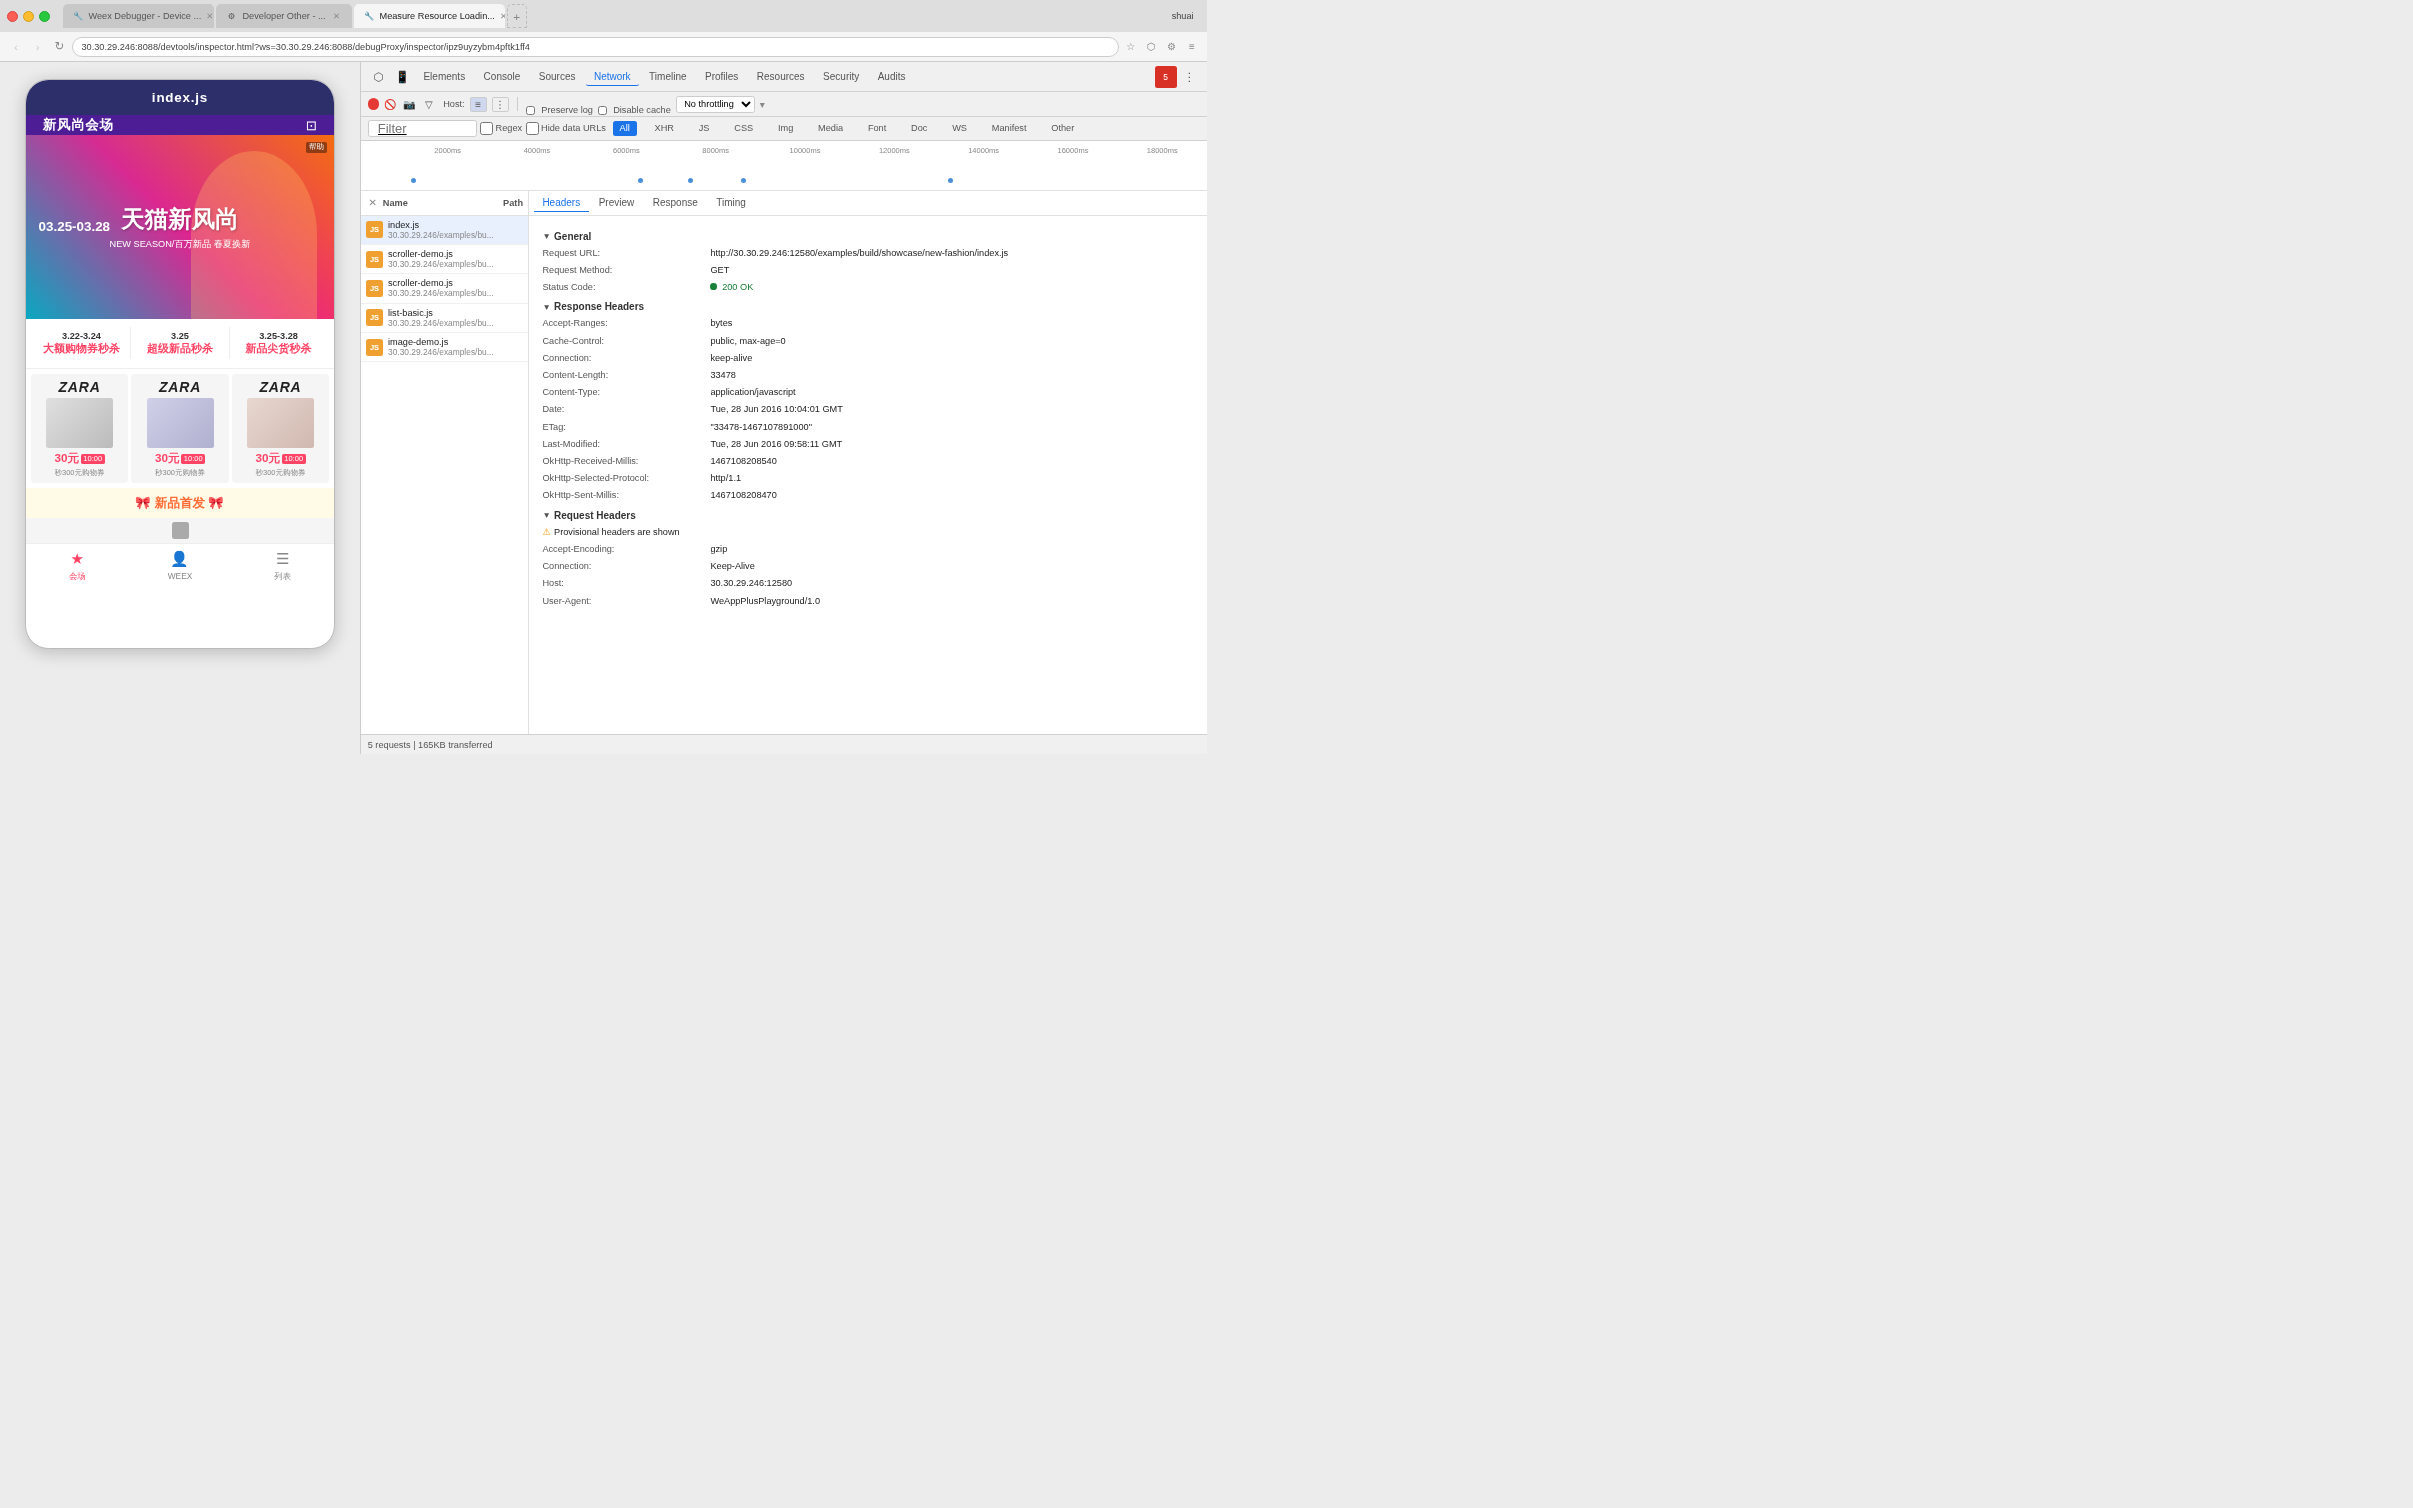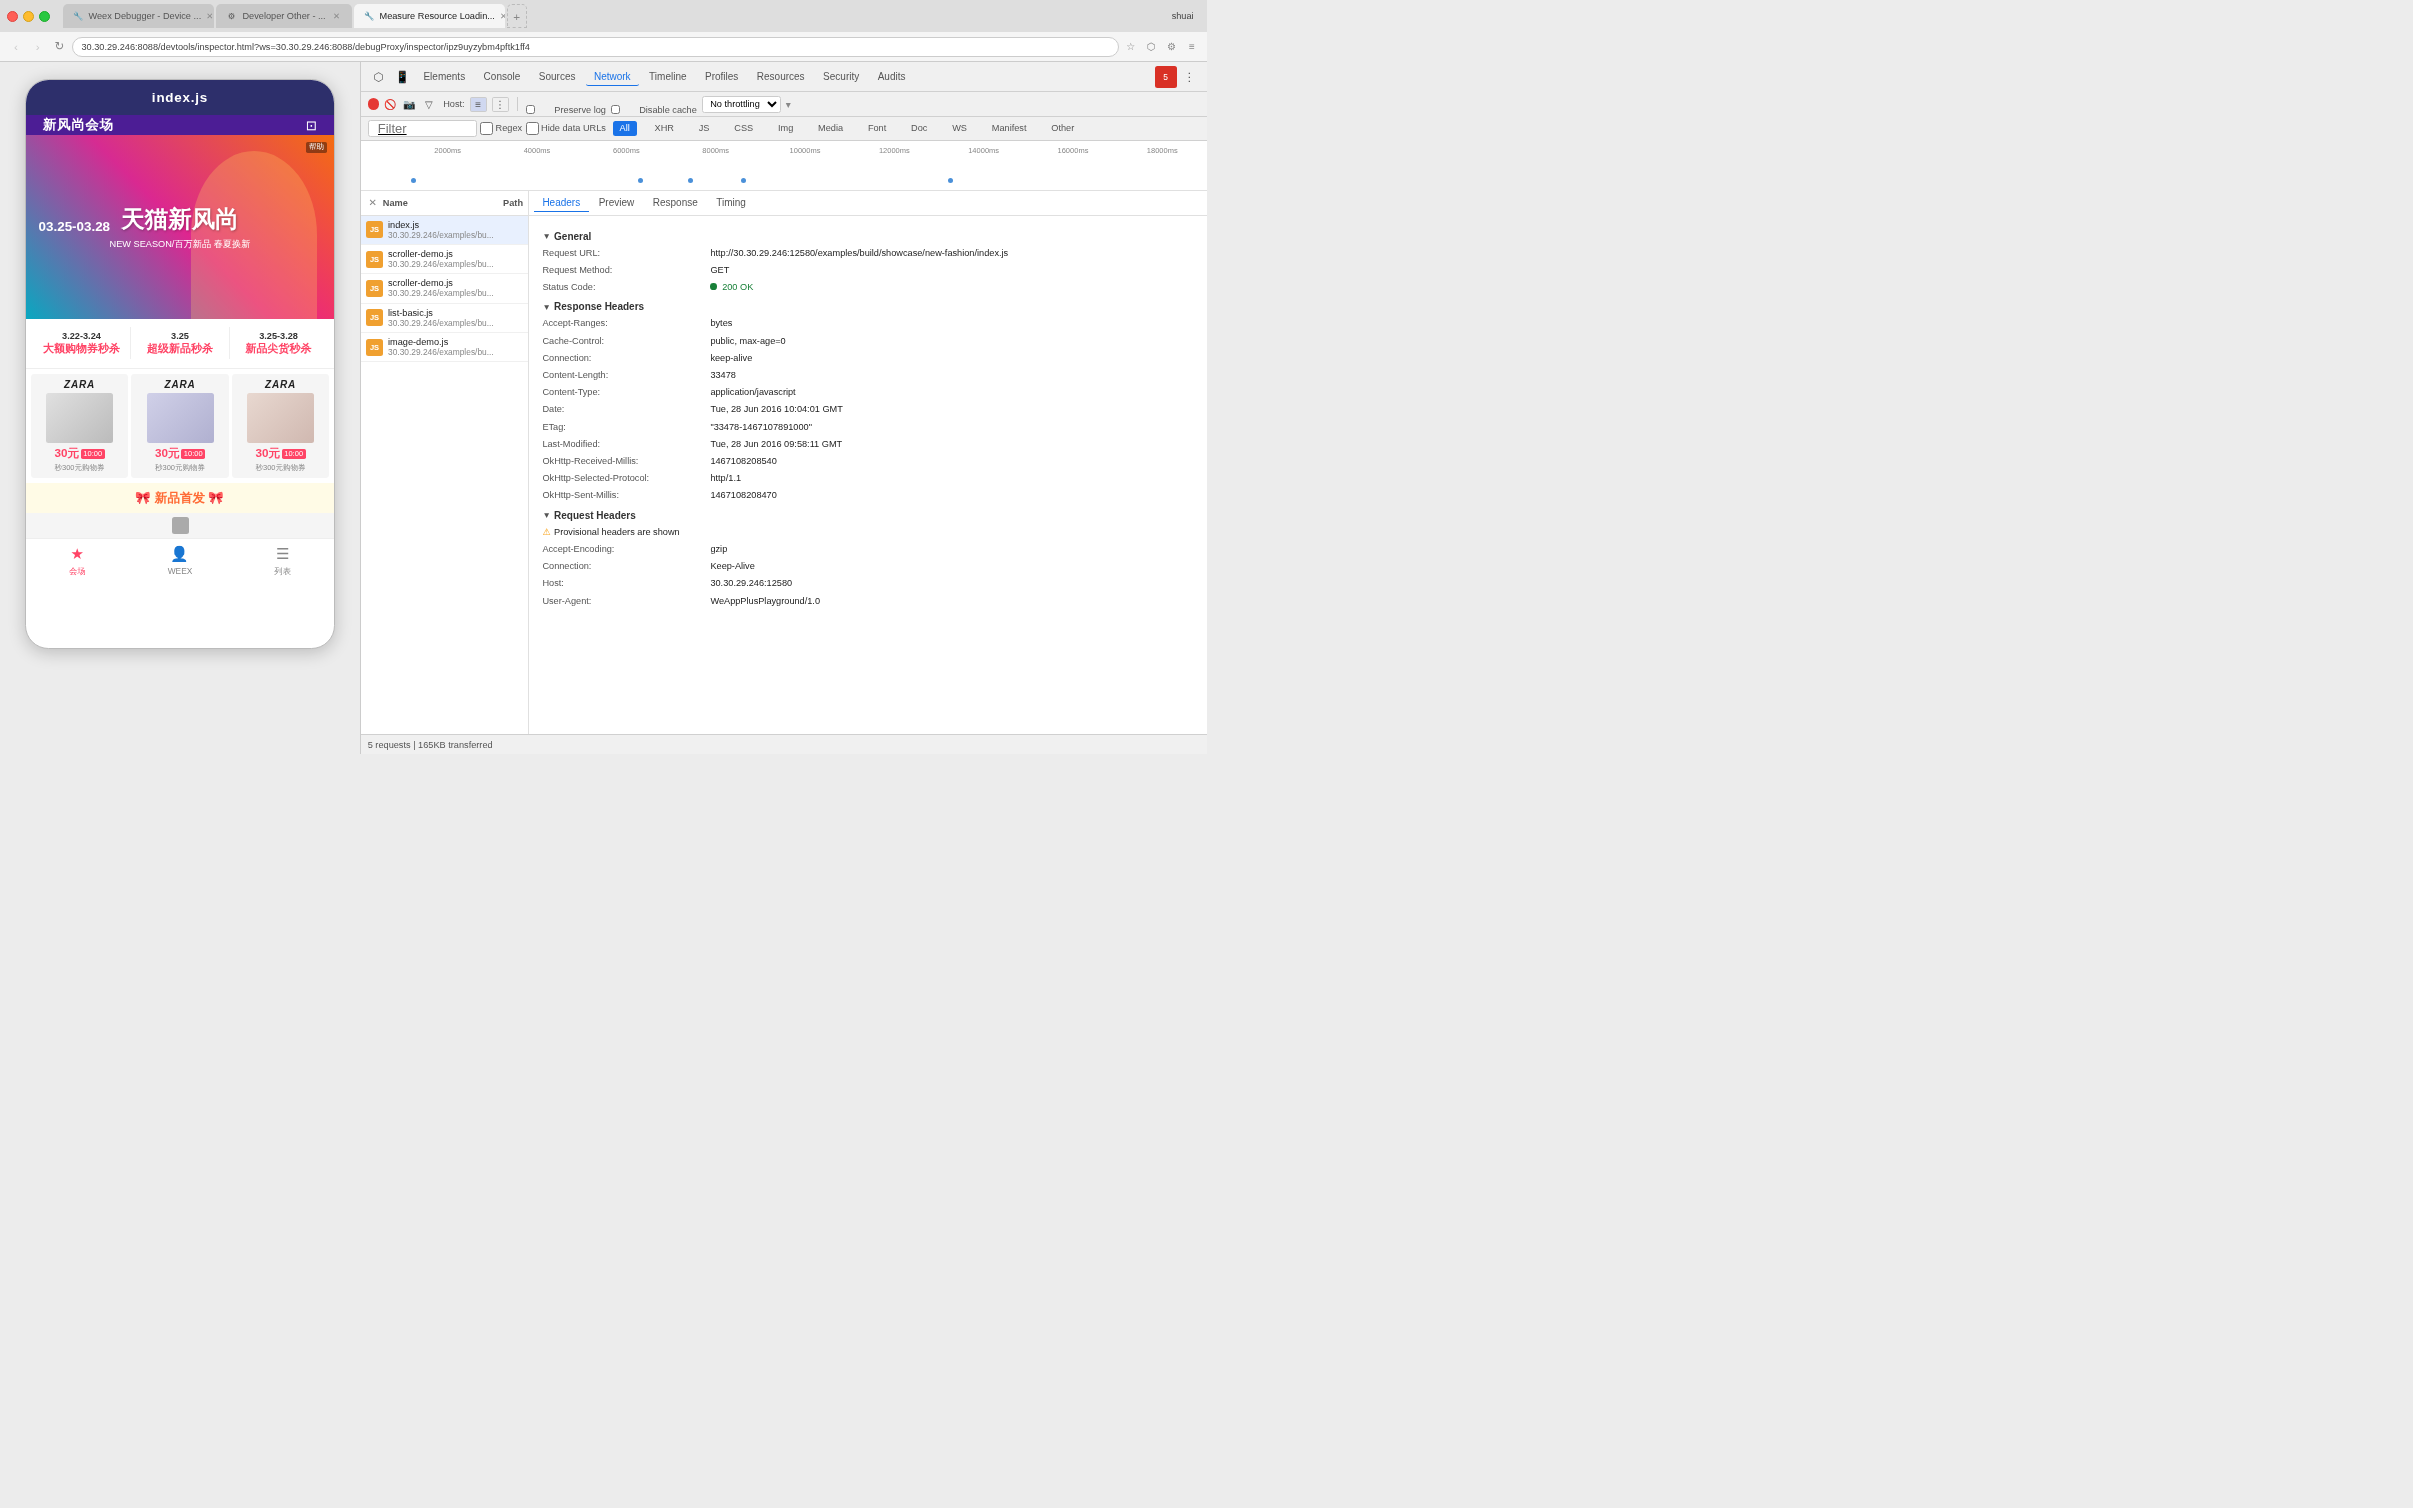--- a/index.html
+++ b/index.html
@@ -55,21 +55,21 @@
     .banner-date { position: absolute; left: 12.6px; top: 50%; transform: translateY(-50%); color: white; font-size: 15px; font-weight: bold; line-height: 1.3; }
 
     .deals-row { display: flex; padding: 8.4px 6.7px; gap: 0; border-bottom: 0.8px solid #eee; }
     .deal-item { flex: 1; text-align: center; padding: 3.4px; border-right: 0.8px solid #eee; }
     .deal-item:last-child { border-right: none; }
     .deal-date { font-size: 9.2px; color: #333; font-weight: bold; }
     .deal-label { font-size: 11px; color: #ff4466; font-weight: bold; }
 
     .brands-row { display: flex; padding: 5px; gap: 3.4px; }
     .brand-item { flex: 1; background: #f5f5f5; border-radius: 3.4px; padding: 5px 3.4px; display: flex; flex-direction: column; align-items: center; }
-    .brand-logo { font-size: 10px; font-style: italic; font-weight: bold; color: #222; letter-spacing: 0.8px; }
+    .brand-logo { font-size: 14px; font-style: italic; font-weight: bold; color: #222; letter-spacing: 0.8px; }
     .brand-img-placeholder { width: 67px; height: 50px; background: linear-gradient(135deg, #e0e0e0, #ccc); border-radius: 2.5px; margin: 3.4px 0; }
     .brand-price { font-size: 11.7px; color: #ff4466; font-weight: bold; }
     .brand-coupon { background: #ff4466; color: white; font-size: 7.5px; padding: 0.8px 2.5px; border-radius: 1.7px; }
     .brand-desc { font-size: 7.5px; color: #888; margin-top: 1.7px; }
 
     .new-products { background: #fffbe6; padding: 6.7px; text-align: center; }
     .new-products-text { font-size: 12.6px; color: #ff6b35; font-weight: bold; }
 
     
     .app-nav { display: flex; border-top: 0.8px solid #eee; padding: 5px 0 1.7px; }
@@ -92,21 +92,21 @@
 
     
     .network-toolbar { background: #f0f0f0; border-bottom: 0.8px solid #d0d0d0; height: 25px; display: flex; align-items: center; padding: 0 6.7px; gap: 5px; }
     .record-btn { width: 11.7px; height: 11.7px; border-radius: 50%; background: #e53935; cursor: pointer; }
     .clear-btn { width: 11.7px; height: 11.7px; display: flex; align-items: center; justify-content: center; cursor: pointer; font-size: 10px; color: #555; }
     .cam-btn { width: 17px; height: 11.7px; display: flex; align-items: center; justify-content: center; cursor: pointer; font-size: 10px; color: #555; }
     .filter-btn { width: 11.7px; height: 11.7px; display: flex; align-items: center; justify-content: center; cursor: pointer; font-size: 10px; color: #555; }
     .view-label { font-size: 9.2px; color: #555; margin-left: 3.4px; }
     .view-btn { width: 17px; height: 15px; display: flex; align-items: center; justify-content: center; cursor: pointer; font-size: 10px; color: #555; border: 0.8px solid #ccc; border-radius: 1.7px; }
     .view-btn.active { background: #d0d8f0; }
-    .nw-checkbox { display: flex; align-items: flex-start; gap: 19px; font-size: 9.2px; color: #555; margin-top: 12px; }
+    .nw-checkbox { display: flex; align-items: flex-end; gap: 6px; font-size: 9.2px; color: #555; margin-top: 12px; }
     .nw-checkbox input { width: 9.2px; height: 9.2px; }
     .throttle-select { height: 17px; font-size: 9.2px; border: 0.8px solid #ccc; background: white; padding: 0 3.4px; border-radius: 2.5px; }
 
     
     .filter-row { background: #f0f0f0; border-bottom: 0.8px solid #d0d0d0; height: 23.5px; display: flex; align-items: center; padding: 0 6.7px; gap: 3.4px; }
     .filter-input { height: 17px; border: 0.8px solid #ccc; border-radius: 2.5px; padding: 0 9px; font-size: 13px; width: 109px; background: white; text-decoration: underline; }
     .filter-checkbox { display: flex; align-items: center; gap: 2.5px; font-size: 9.2px; color: #555; }
     .filter-type-btns { display: flex; gap: 11px; margin-left: 3.4px; }
     .ftype-btn { padding: 1.7px 5.9px; font-size: 9.2px; border-radius: 2.5px; cursor: pointer; border: 0.8px solid transparent; color: #555; }
     .ftype-btn.active { background: #1a73e8; color: white; }

